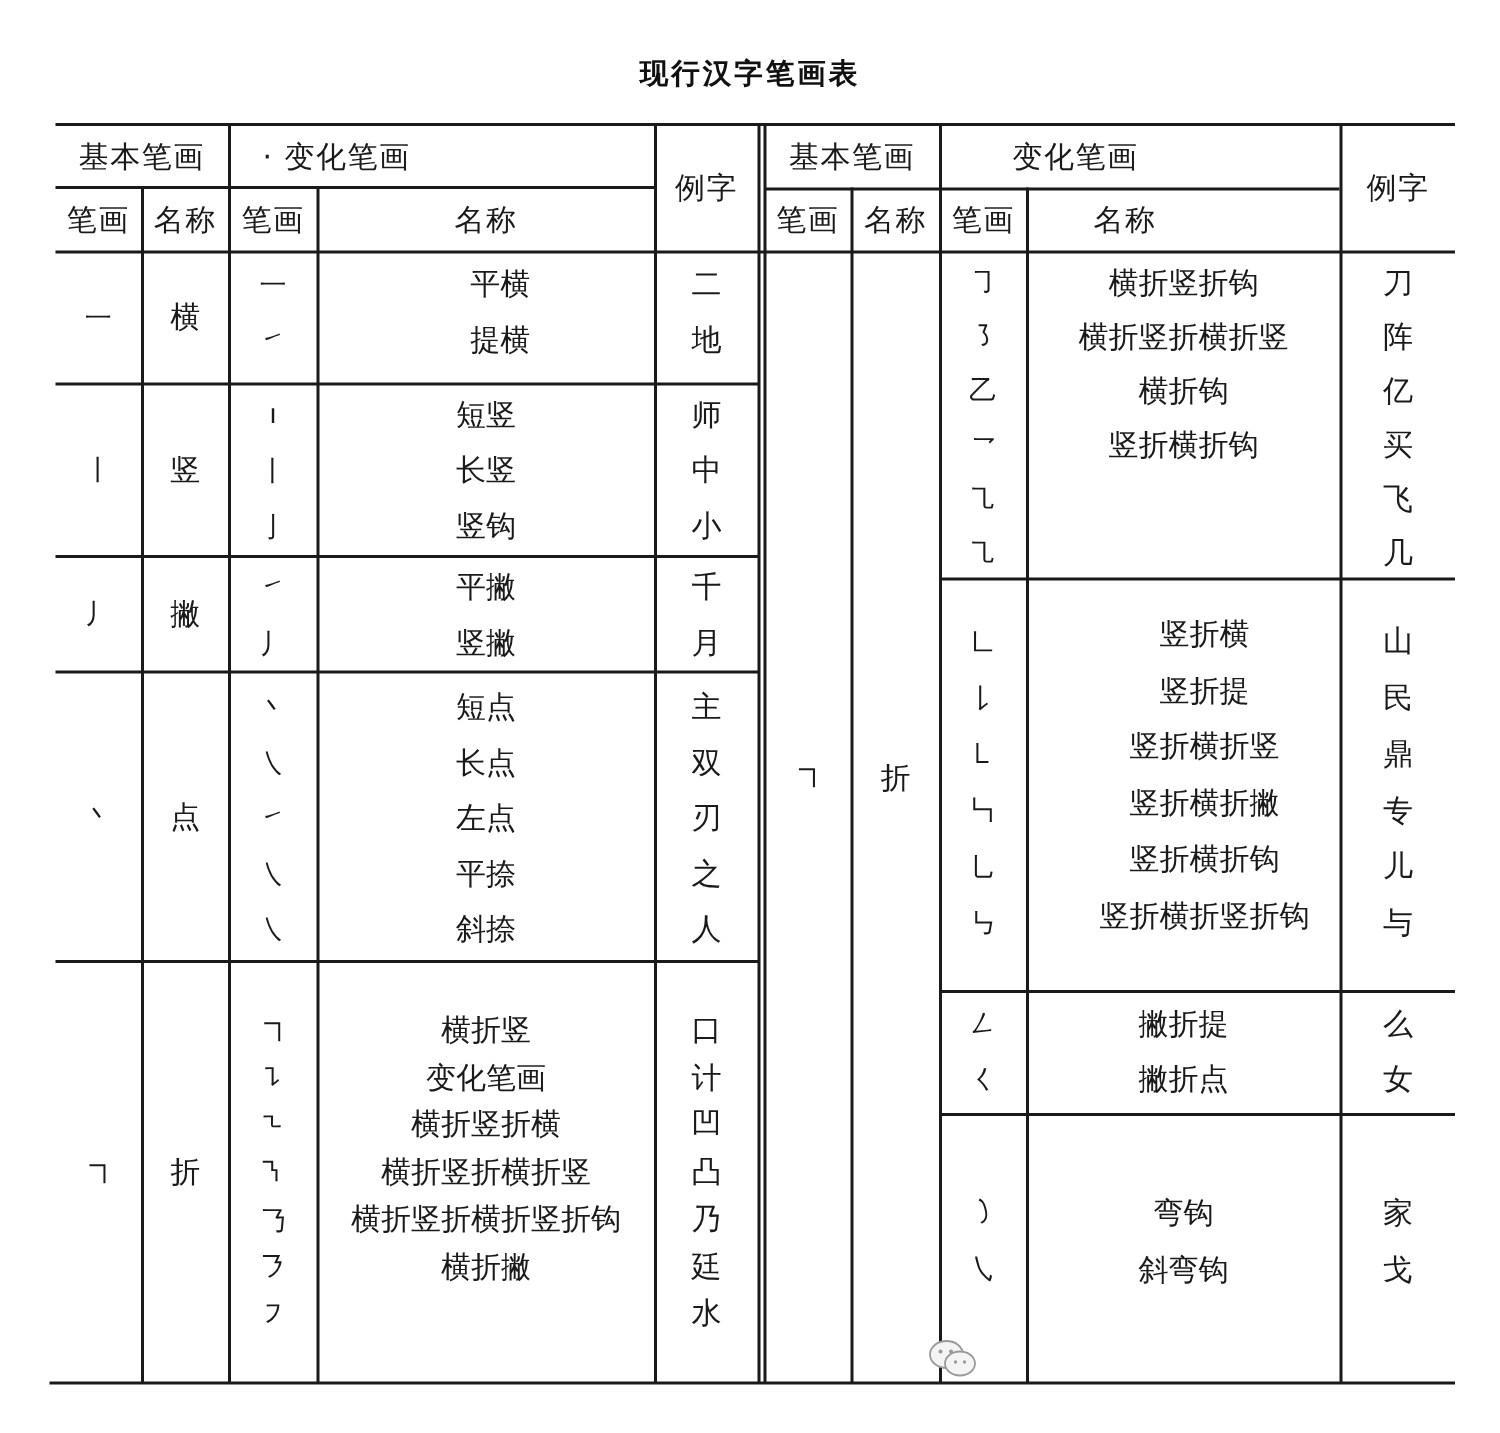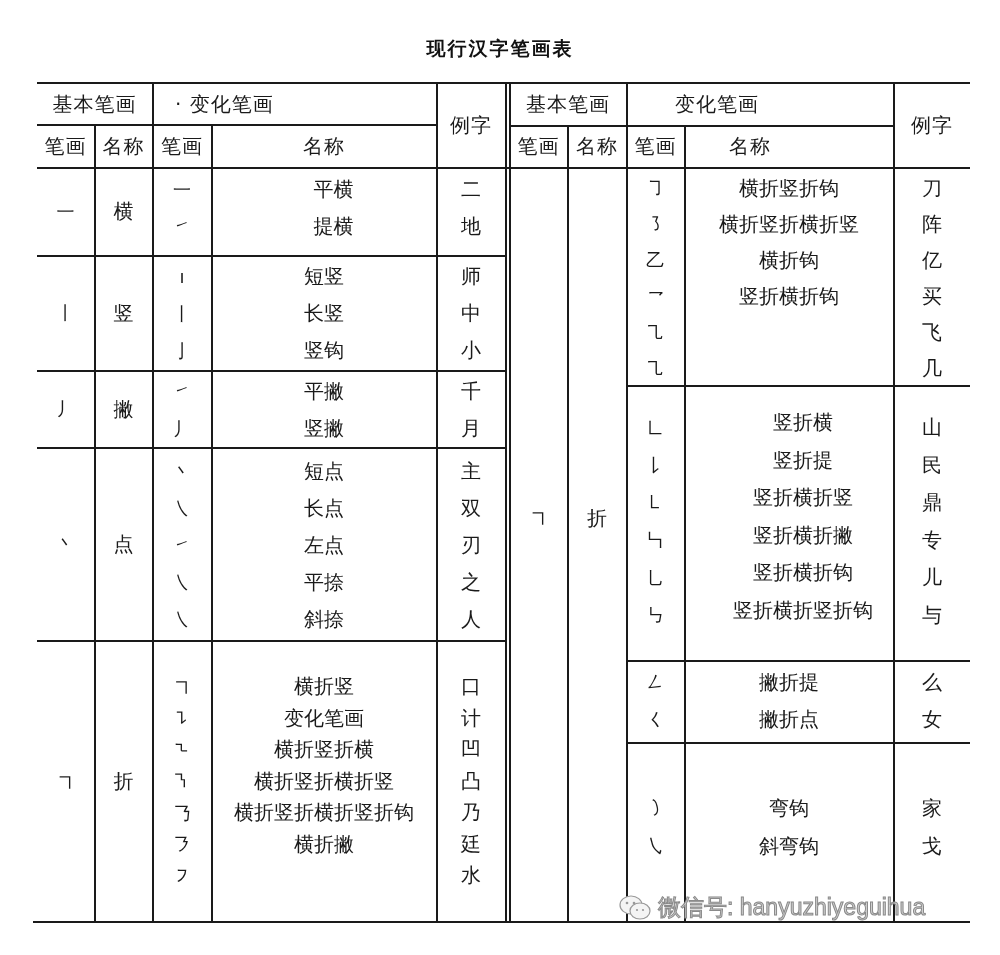--- a/index.html
+++ b/index.html
@@ -250,14 +250,13 @@
   <span class="wm-icon">
     <svg width="34" height="28" viewBox="0 0 34 28">
       <ellipse cx="13" cy="11" rx="11" ry="9" fill="#f4f4f4" stroke="#999" stroke-width="1.2"></ellipse>
       <ellipse cx="22" cy="17" rx="10" ry="8" fill="#f4f4f4" stroke="#999" stroke-width="1.2"></ellipse>
       <circle cx="9" cy="9" r="1.3" fill="#999"></circle>
         <circle cx="16" cy="9" r="1.3" fill="#999"></circle>
       <circle cx="19" cy="16" r="1.1" fill="#999"></circle>
         <circle cx="25" cy="16" r="1.1" fill="#999"></circle>
     </svg>
   </span>
-  <span>微信号: hanyuzhiyeguihua</span>
 </div>
 
 </body></html>

